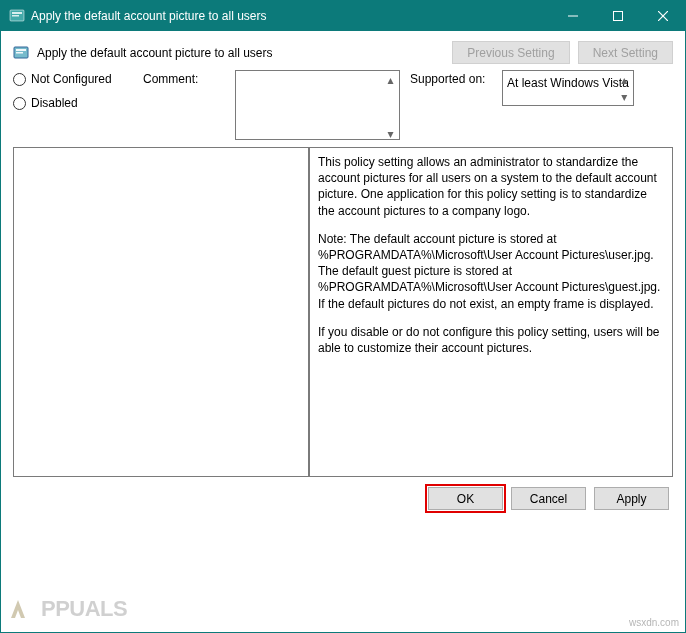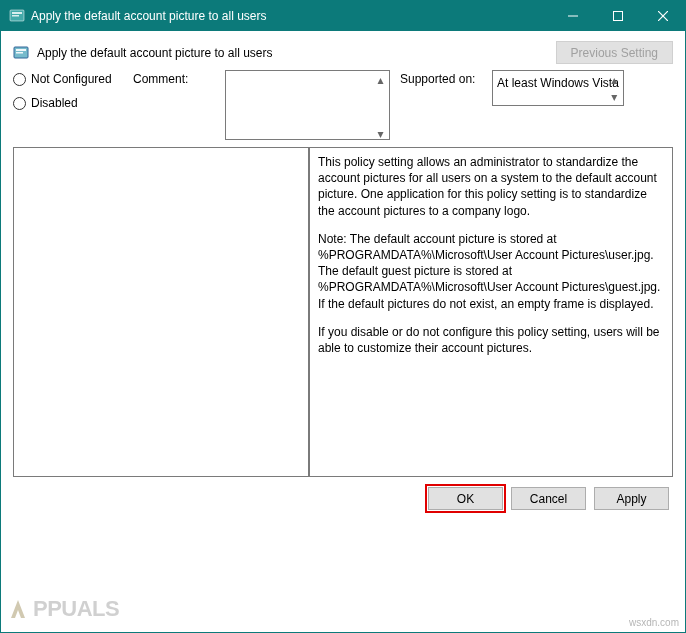--- a/index.html
+++ b/index.html
@@ -38,20 +38,21 @@
     cursor: pointer;
     min-width: 75px;
   }
   .btn.disabled {
     color: #a0a0a0;
     border-color: #d0d0d0;
     cursor: default;
   }
   .state-row {
     display:flex;
+    gap: 10px;
   }
   .state-col { width: 120px; padding-top: 2px;}
   .radio-container { display:flex; flex-direction:column; gap:10px;}
   .radio-item { display:flex; align-items:center; gap:5px; cursor:pointer; }
   .radio-dot {
     width:13px; height:13px; border:1px solid #333; border-radius:50%;
     display:flex; align-items:center; justify-content:center; background:#fff;
   }
   .radio-dot .inner { width:7px; height:7px; border-radius:50%; background:#333; display:none;}
   .radio-item.selected .radio-dot .inner { display:block;}
@@ -81,21 +82,21 @@
   .pane.options { flex: 0 0 296px;}
   .help-text p { margin-bottom: 12px; line-height:1.35;}
   .footer { display:flex; justify-content:flex-end; gap:8px; margin-top:10px; padding-right:4px;}
   .footer .btn { min-width:75px;}
   .btn.highlight-ok { outline: 2px solid #e00000; outline-offset:1px;}
   .watermark {
     position:absolute; left:6px; bottom:10px;
     font-size:22px; font-weight:700; letter-spacing:-0.5px;
     color: rgba(120,120,120,0.35);
     font-family: Arial, sans-serif;
-    display:flex; align-items:center; gap:4px;
+    display:flex; align-items:center; gap:12px;
     pointer-events:none;
   }
   .watermark .a-icon {
     display:inline-block; width:22px; height:22px; position:relative;
   }
   .wm-source {
     position:absolute; right:6px; bottom:4px;
     font-size:10px; color: rgba(120,120,120,0.55);
     pointer-events:none;
   }
@@ -137,20 +138,21 @@
     <span>
       <svg width="16" height="16" viewBox="0 0 16 16">
           <rect x="1" y="2" width="14" height="11" rx="1" fill="#7bc" stroke="#369"></rect>
           <rect x="3" y="4" width="10" height="2" fill="#fff" opacity="0.9"></rect>
           <rect x="3" y="7" width="7" height="1.5" fill="#fff" opacity="0.9"></rect>
         </svg>
     </span>
     <span class="policy-title">Apply the default account picture to all users</span>
     <div class="nav-buttons">
       <button class="btn disabled">Previous Setting</button>
+      <button class="btn disabled">Next Setting</button>
     </div>
   </div>
 
   <div class="state-row">
     <div class="state-col">
       <div class="radio-container">
         <div class="radio-item">
           <span class="radio-dot"></span>
           <span>Not Configured</span>
         </div>

